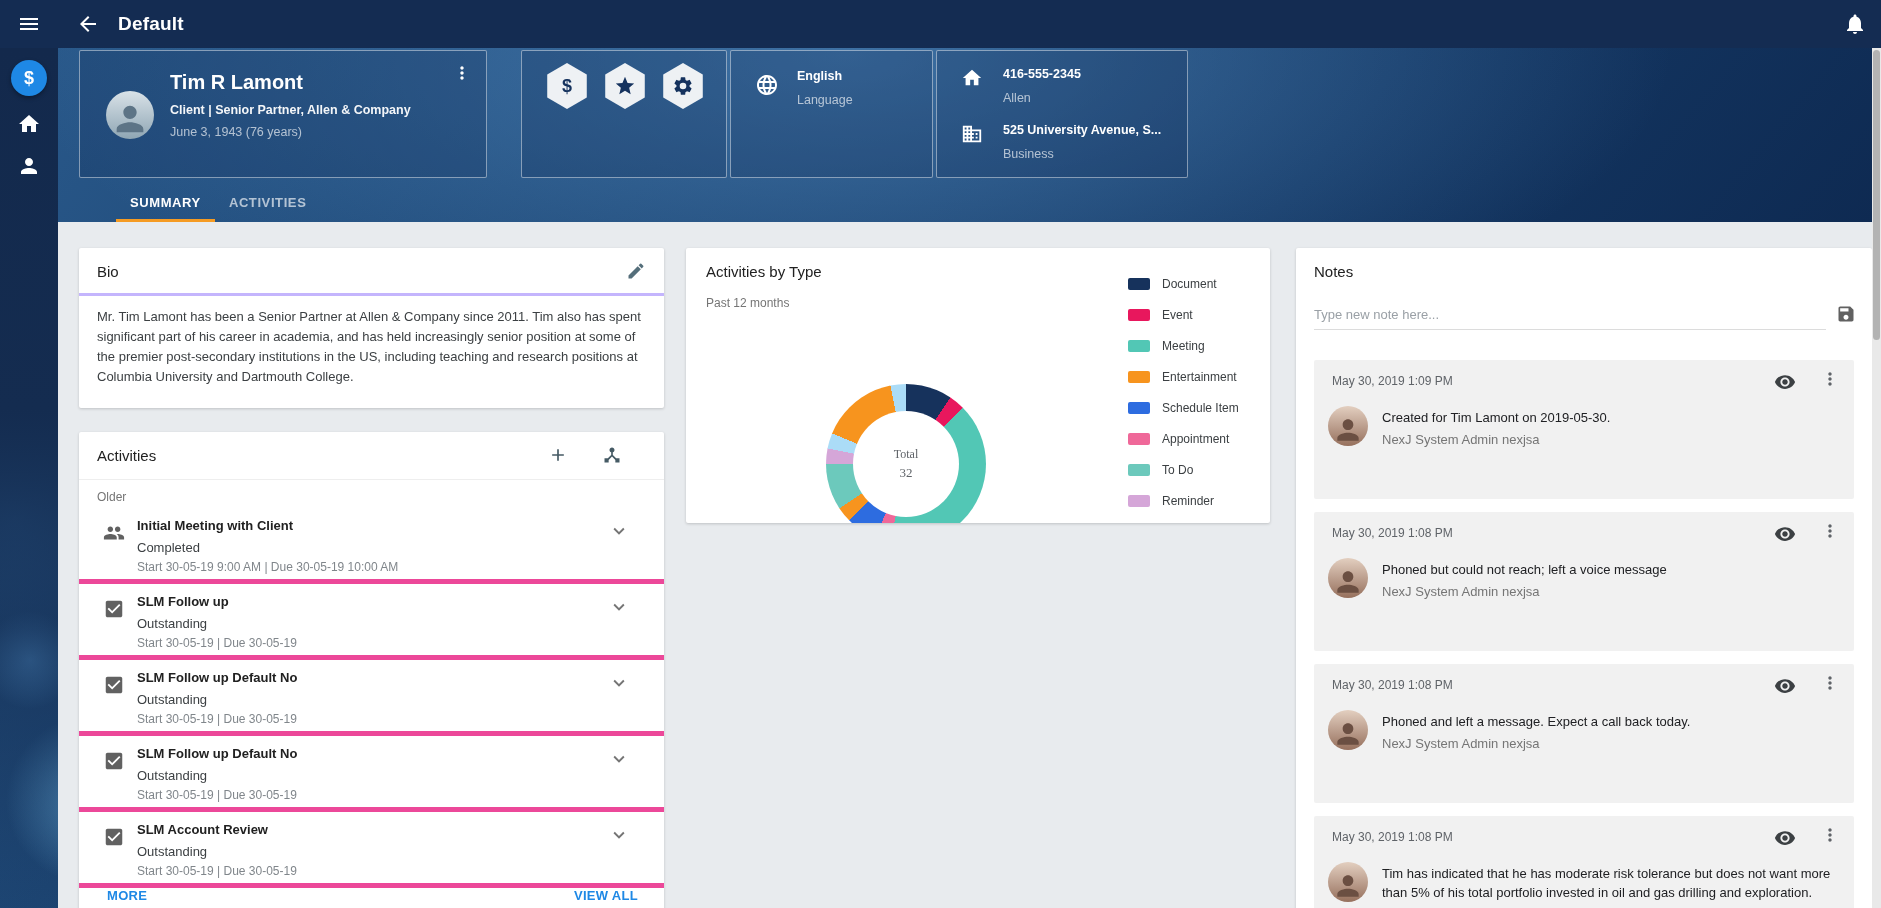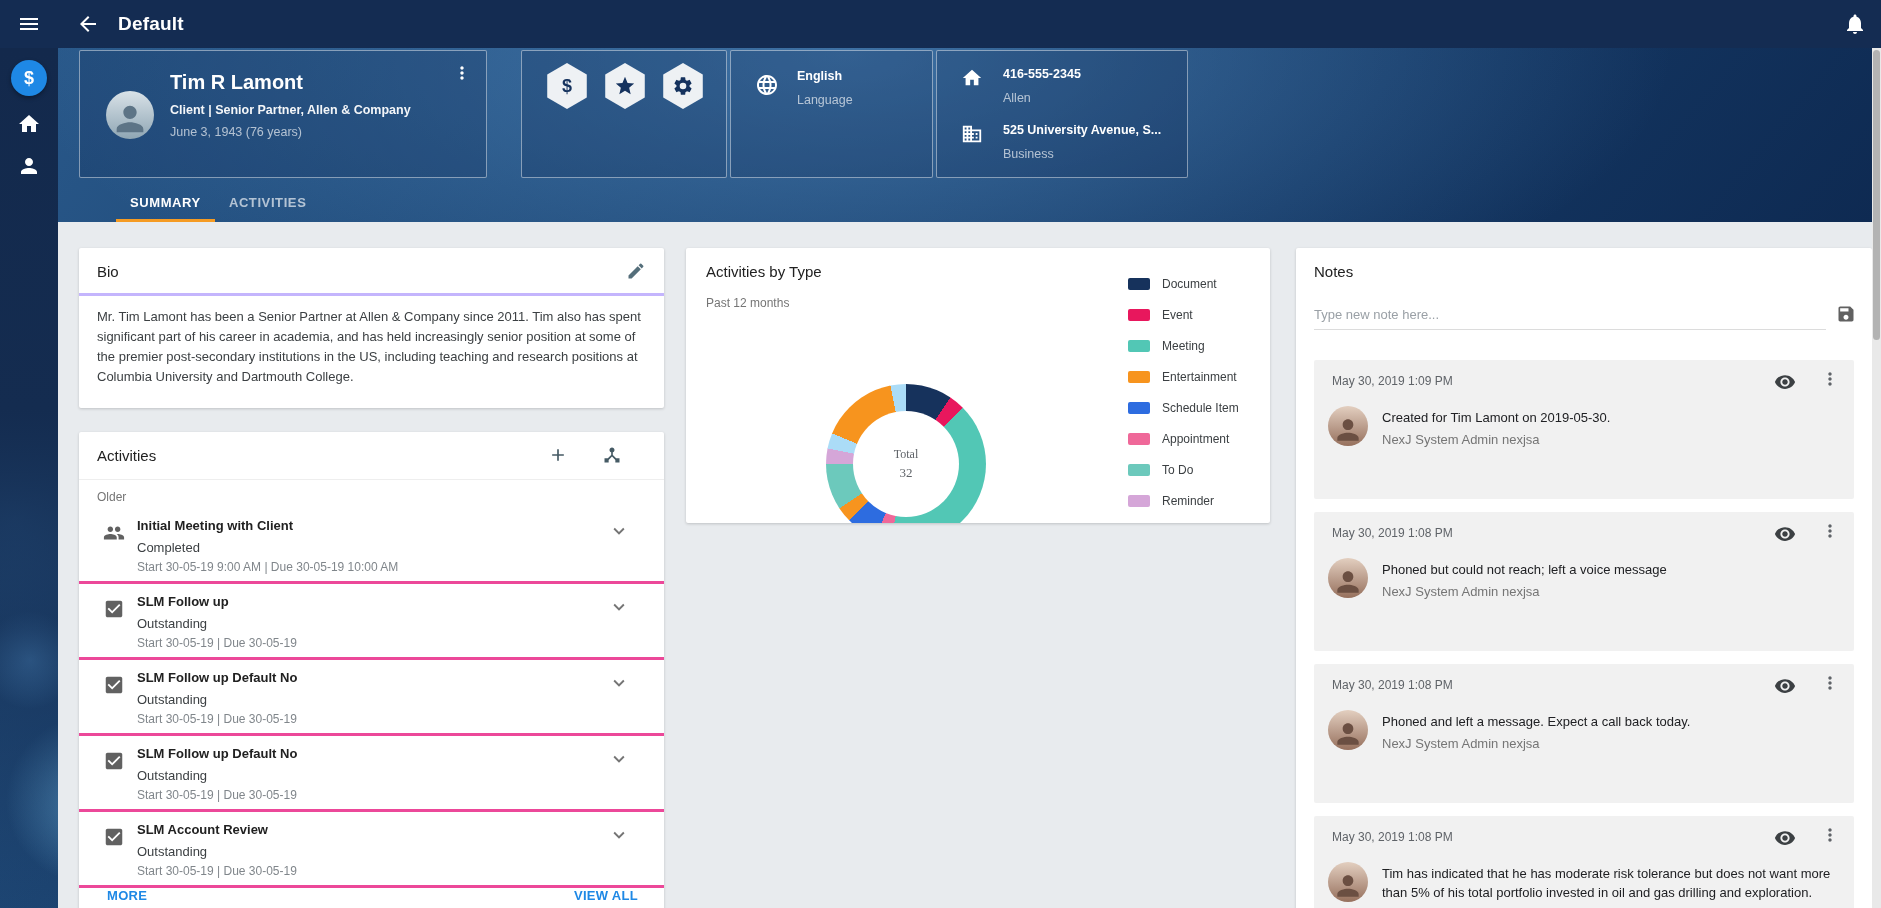--- a/index.html
+++ b/index.html
@@ -122,21 +122,21 @@
   .bio-edit { position:absolute; right:18px; top:13px; color:#546e7a; }
   .bio-text { padding:11px 20px 0 18px; font-size:13px; color:#3c4043; line-height:20px; }
 
   
   .act-card { left:79px; top:432px; width:585px; height:486px; overflow:hidden; }
   .act-head { height:48px; border-bottom:1px solid #eeeeee; position:relative; }
   .act-head .card-title { position:absolute; left:18px; top:15px; }
   .act-add  { position:absolute; right:96px; top:13px; color:#455a64; }
   .act-tree { position:absolute; right:42px; top:13px; color:#455a64; }
   .act-group { padding:10px 7px 4px 18px; font-size:12px; color:#757575; }
-  .act-item { position:relative; height:76px; border-bottom:3px solid #ec4899; cursor:pointer; }
+  .act-item { position:relative; height:76px; border-bottom:5px solid #ec4899; cursor:pointer; }
   .act-item:last-of-type { border-bottom:none; }
   .act-ic    { position:absolute; left:24px; top:14px; color:#616161; }
   .act-title { position:absolute; left:58px; top:10px;  font-size:13px; font-weight:bold; color:#212121; }
   .act-status{ position:absolute; left:58px; top:32px; font-size:13px; color:#3c4043; }
   .act-dates { position:absolute; left:58px; top:52px; font-size:12px; color:#80868b; }
   .act-chev  { position:absolute; right:34px; top:12px; color:#757575; }
   .act-foot  { position:absolute; left:0; right:0; top:450px; height:32px; }
   .link-btn  { position:absolute; top:6px; background:none; border:none; cursor:pointer;
                color:#1e88e5; font-weight:bold; font-size:13px; letter-spacing:.3px;
                font-family:"Liberation Sans", sans-serif; }

